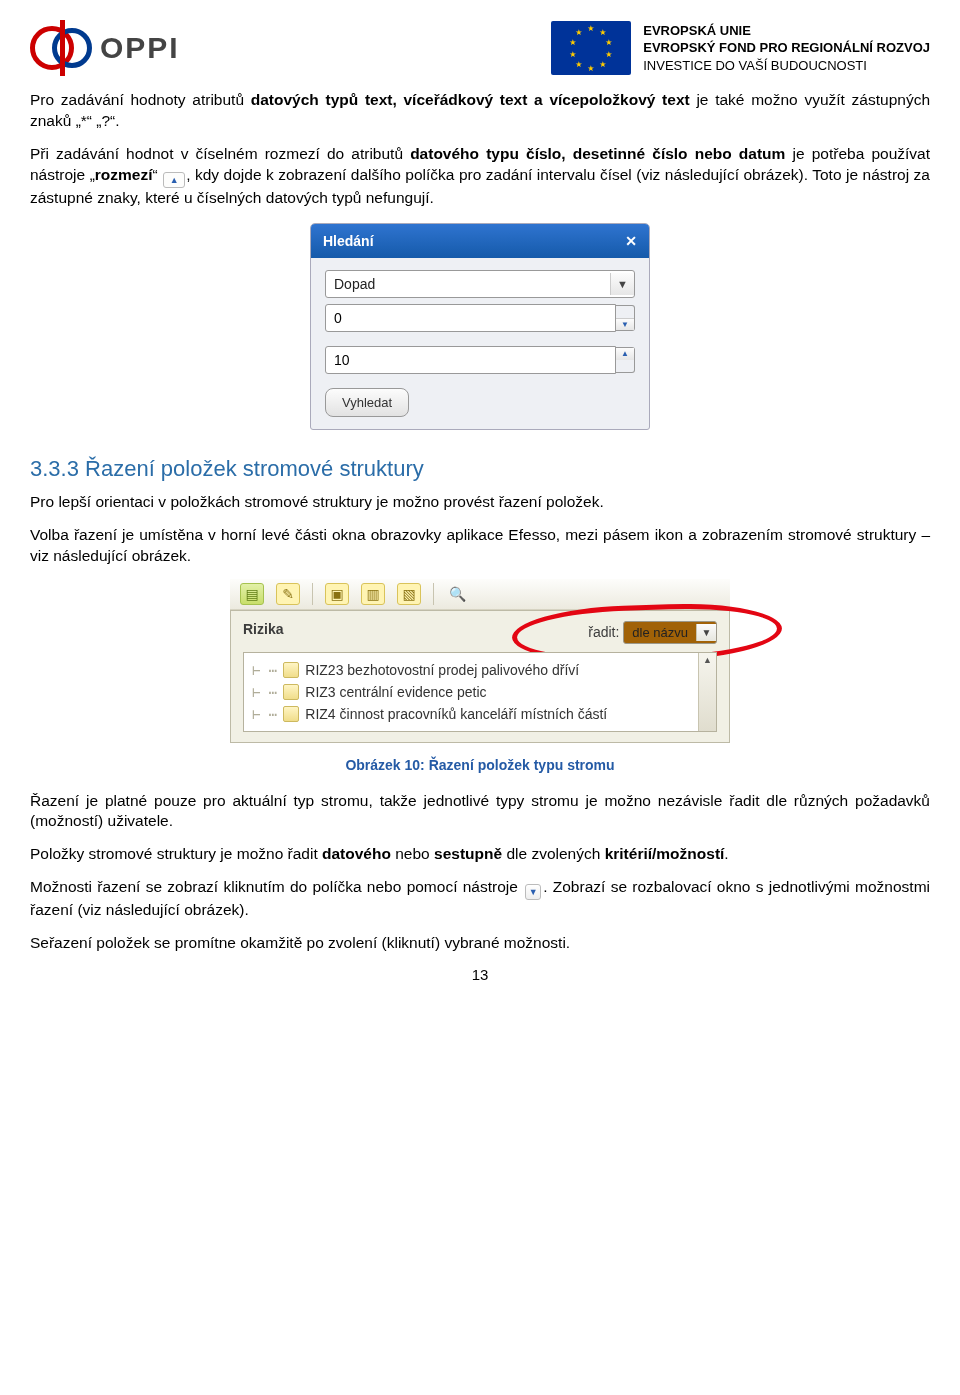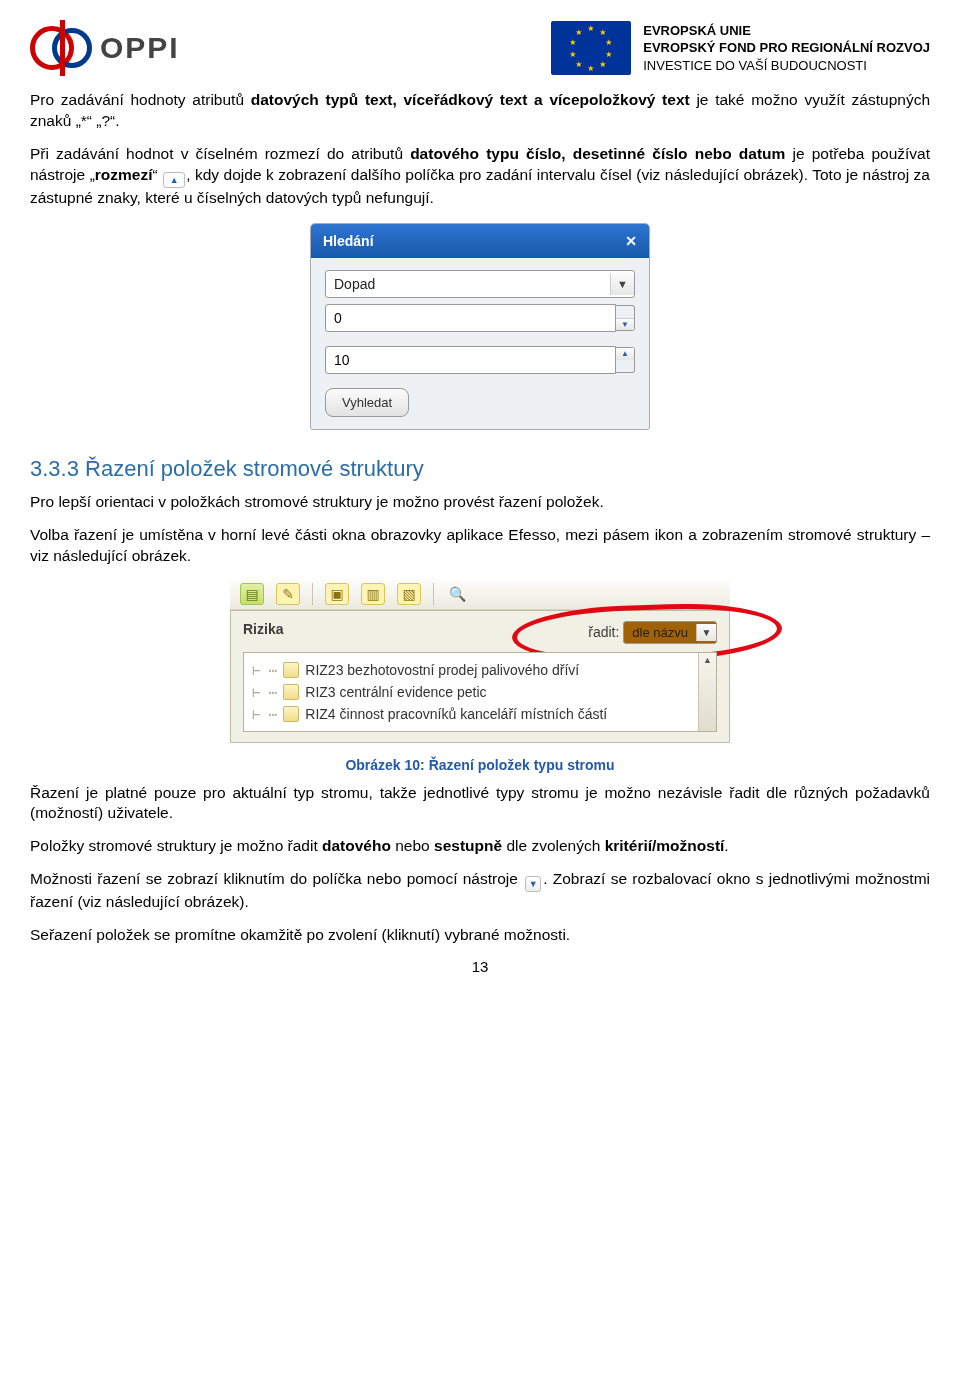--- a/index.html
+++ b/index.html
@@ -160,21 +160,21 @@
   }
 
   
   .caption {
     text-align: center;
     color: #245aa5;
     font-weight: bold;
     font-size: 14px;
     margin-bottom: 10px;
   }
-  .caption.mt { margin-top: 14px; margin-bottom: 10px; }
+  .caption.mt { margin-top: 14px; margin-bottom: 18px; }
 
   
   h3 {
     color: #2b6da8;
     font-weight: normal;
     font-size: 22px;
     margin: 14px 0 10px 0;
   }
 
   

